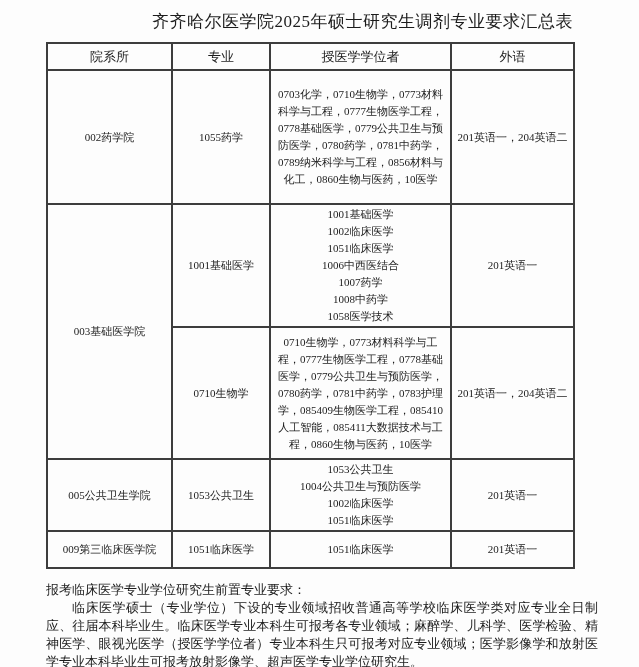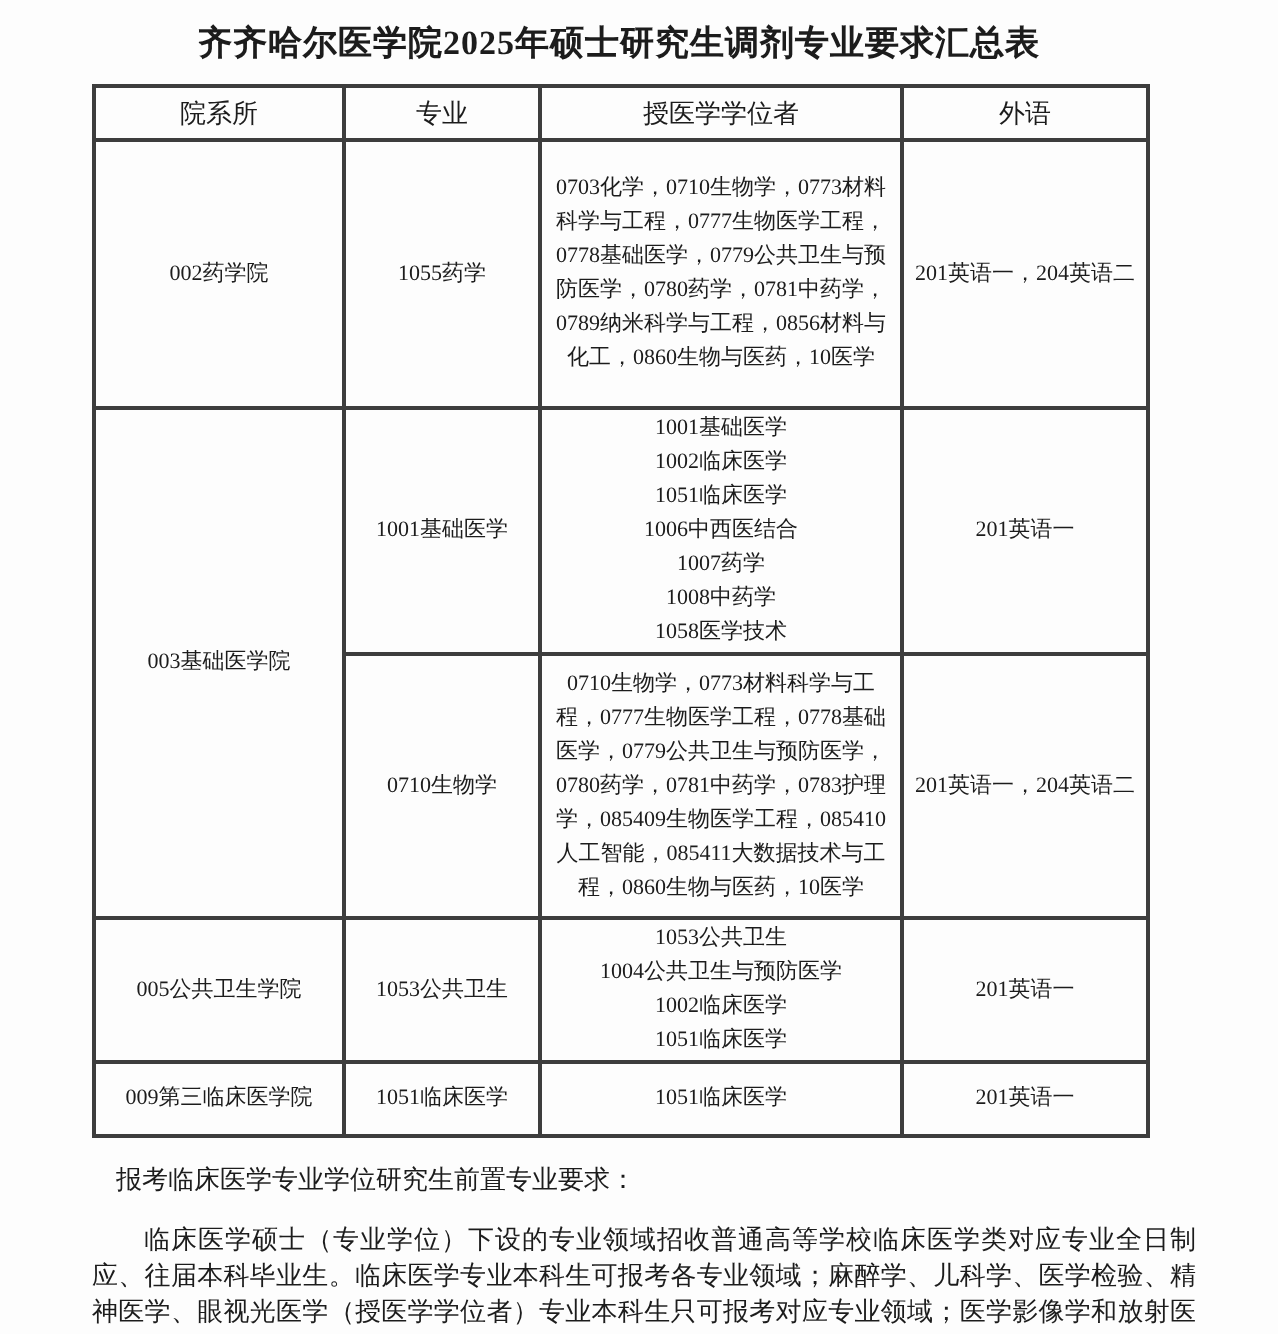--- a/index.html
+++ b/index.html
@@ -9,23 +9,23 @@
     height: 667px;
     background: #fdfdfd;
     font-family: "Liberation Serif", serif;
     color: #1c1c1c;
     overflow: hidden;
   }
   .page { position: relative; width: 639px; height: 667px; }
   .title {
     width: 527px;
     margin: 10px 0 0 46px;
-    text-align: center;
+    text-align: right;
     font-size: 17px;
-    font-weight: 700;
+    font-weight: 400;
     letter-spacing: 0.5px;
   }
   table.summary-table {
     margin: 9px 0 0 46px;
     width: 527px;
     border-collapse: collapse;
     table-layout: fixed;
   }
   .summary-table th, .summary-table td {
     border: 2px solid #3d3d3d;
@@ -57,21 +57,21 @@
   tr.r3  { height: 69px;  }
   tr.r4  { height: 37px;  }
   td.choice { white-space: pre-line; }
   .footnote {
     width: 552px;
     margin: 12px 0 0 46px;
     font-size: 13px;
     line-height: 18px;
     text-align: justify;
   }
-  .fn-heading { margin: 12px; }
+  .fn-heading { margin: 0; }
   .fn-body { margin: 0; text-indent: 2em; }
 </style>
 </head>
 <body>
 
 <div class="page">
 
   <h1 class="title">齐齐哈尔医学院2025年硕士研究生调剂专业要求汇总表</h1>
 
   <table class="summary-table">

